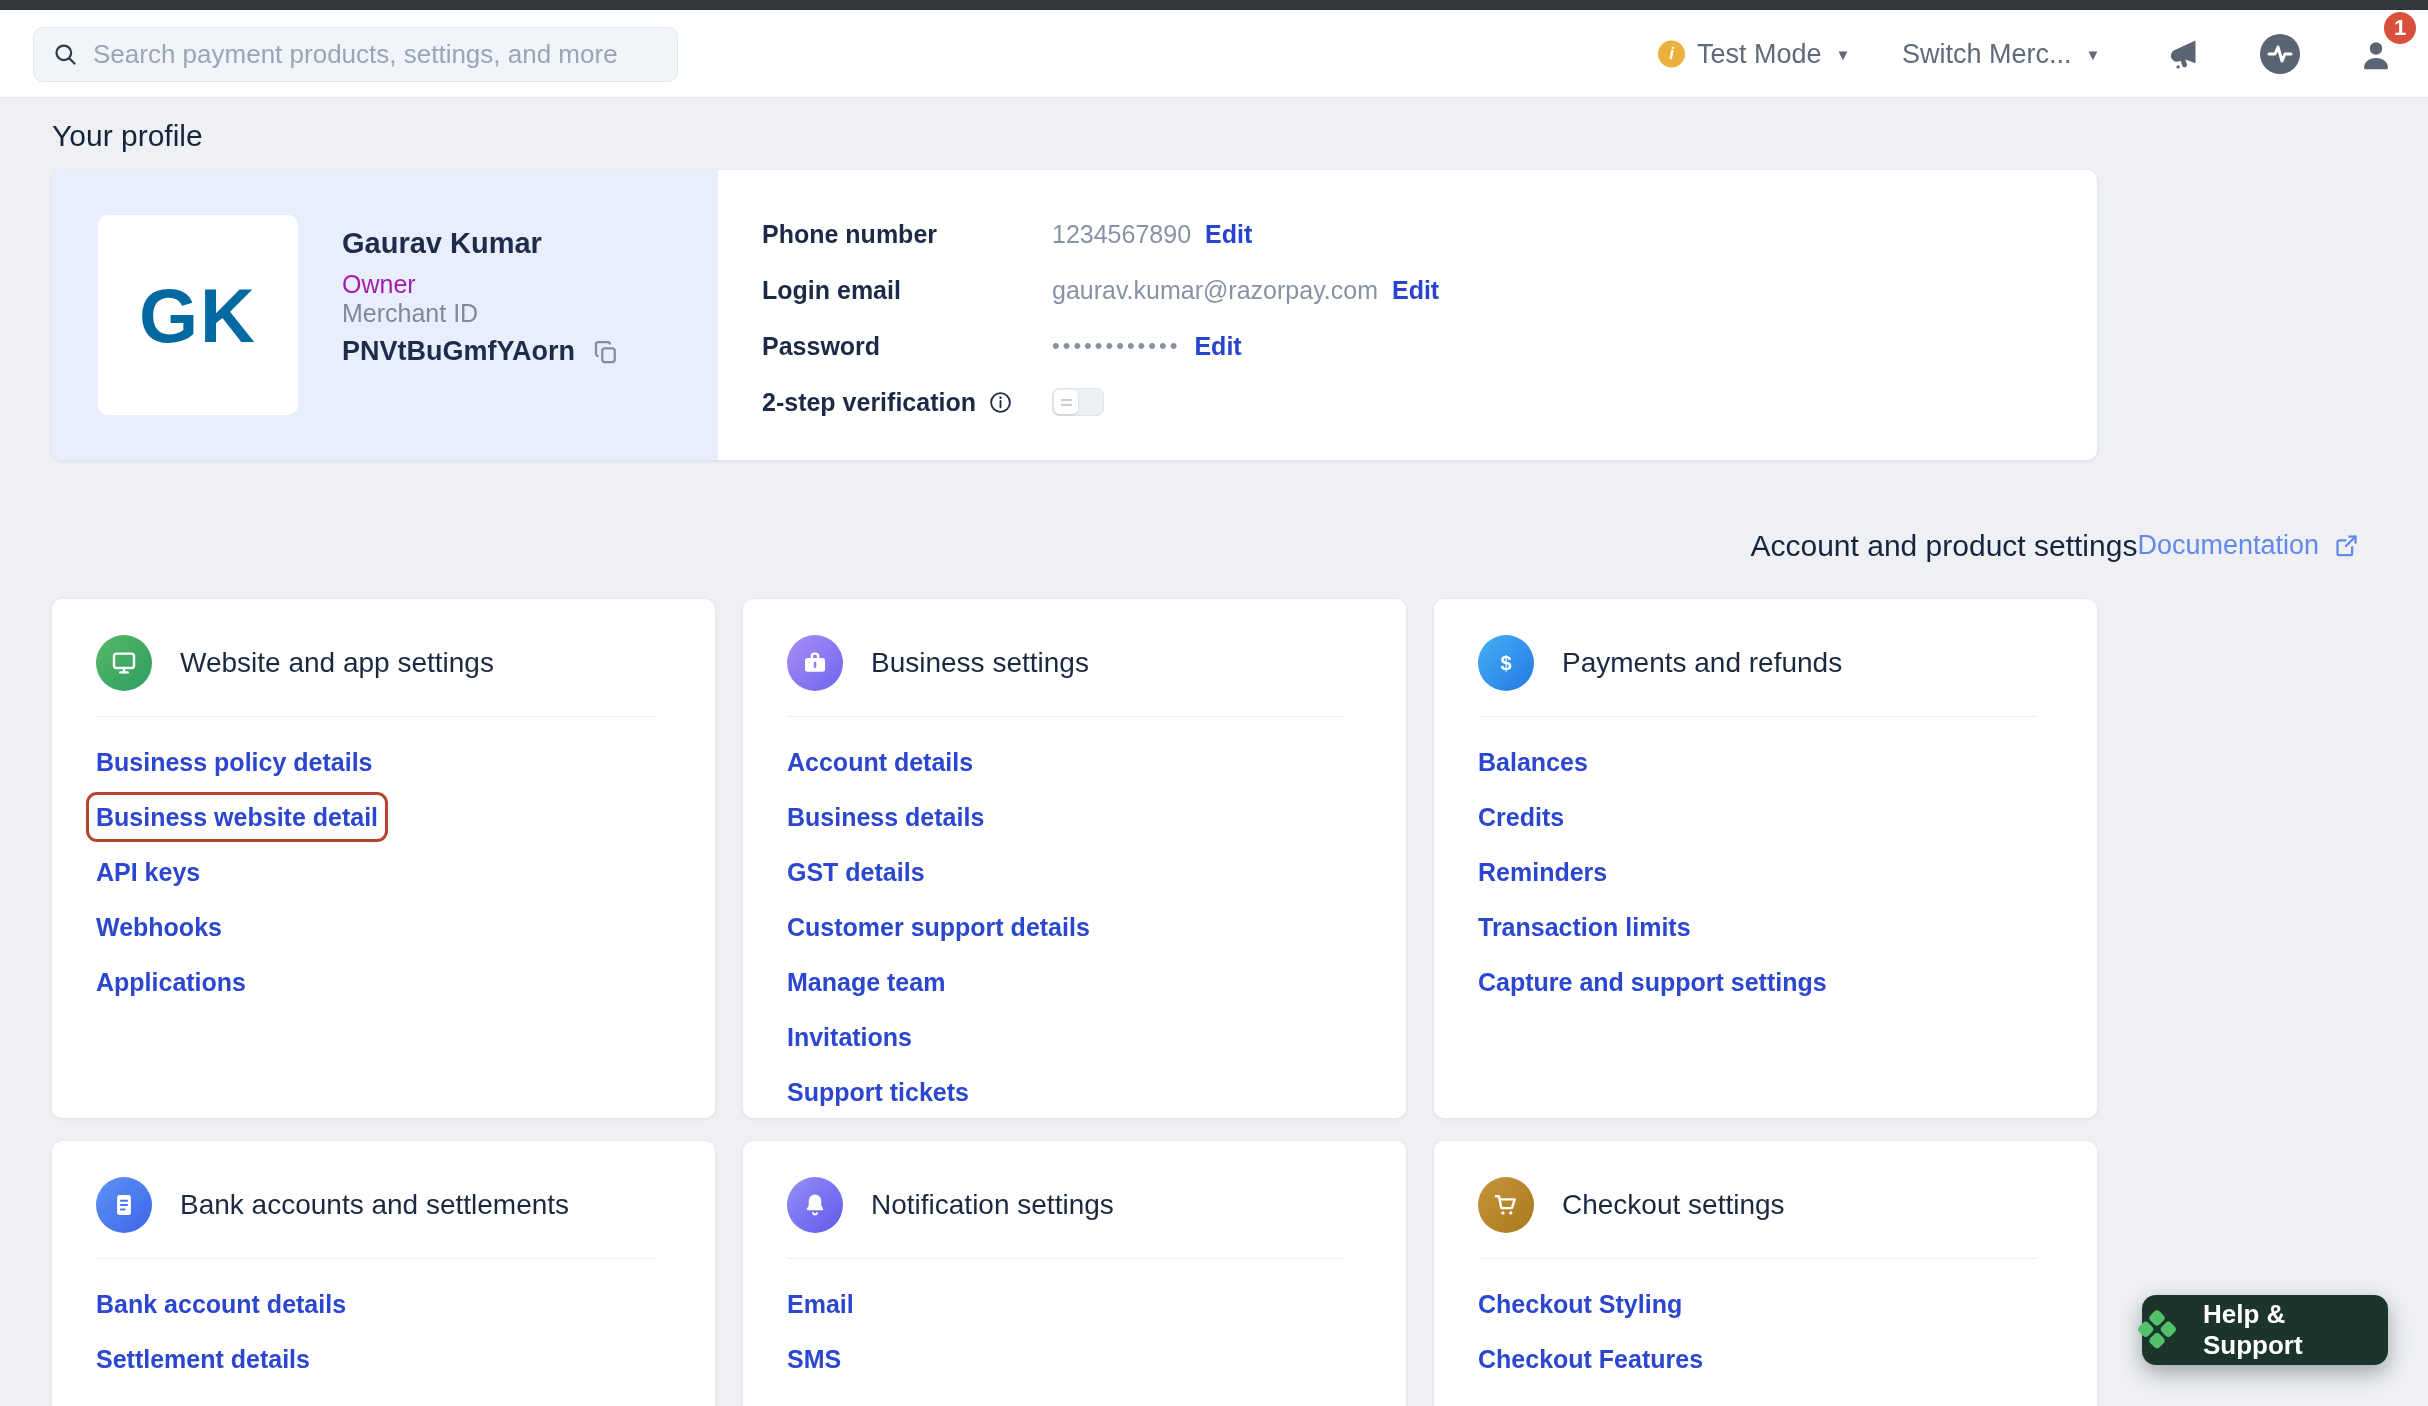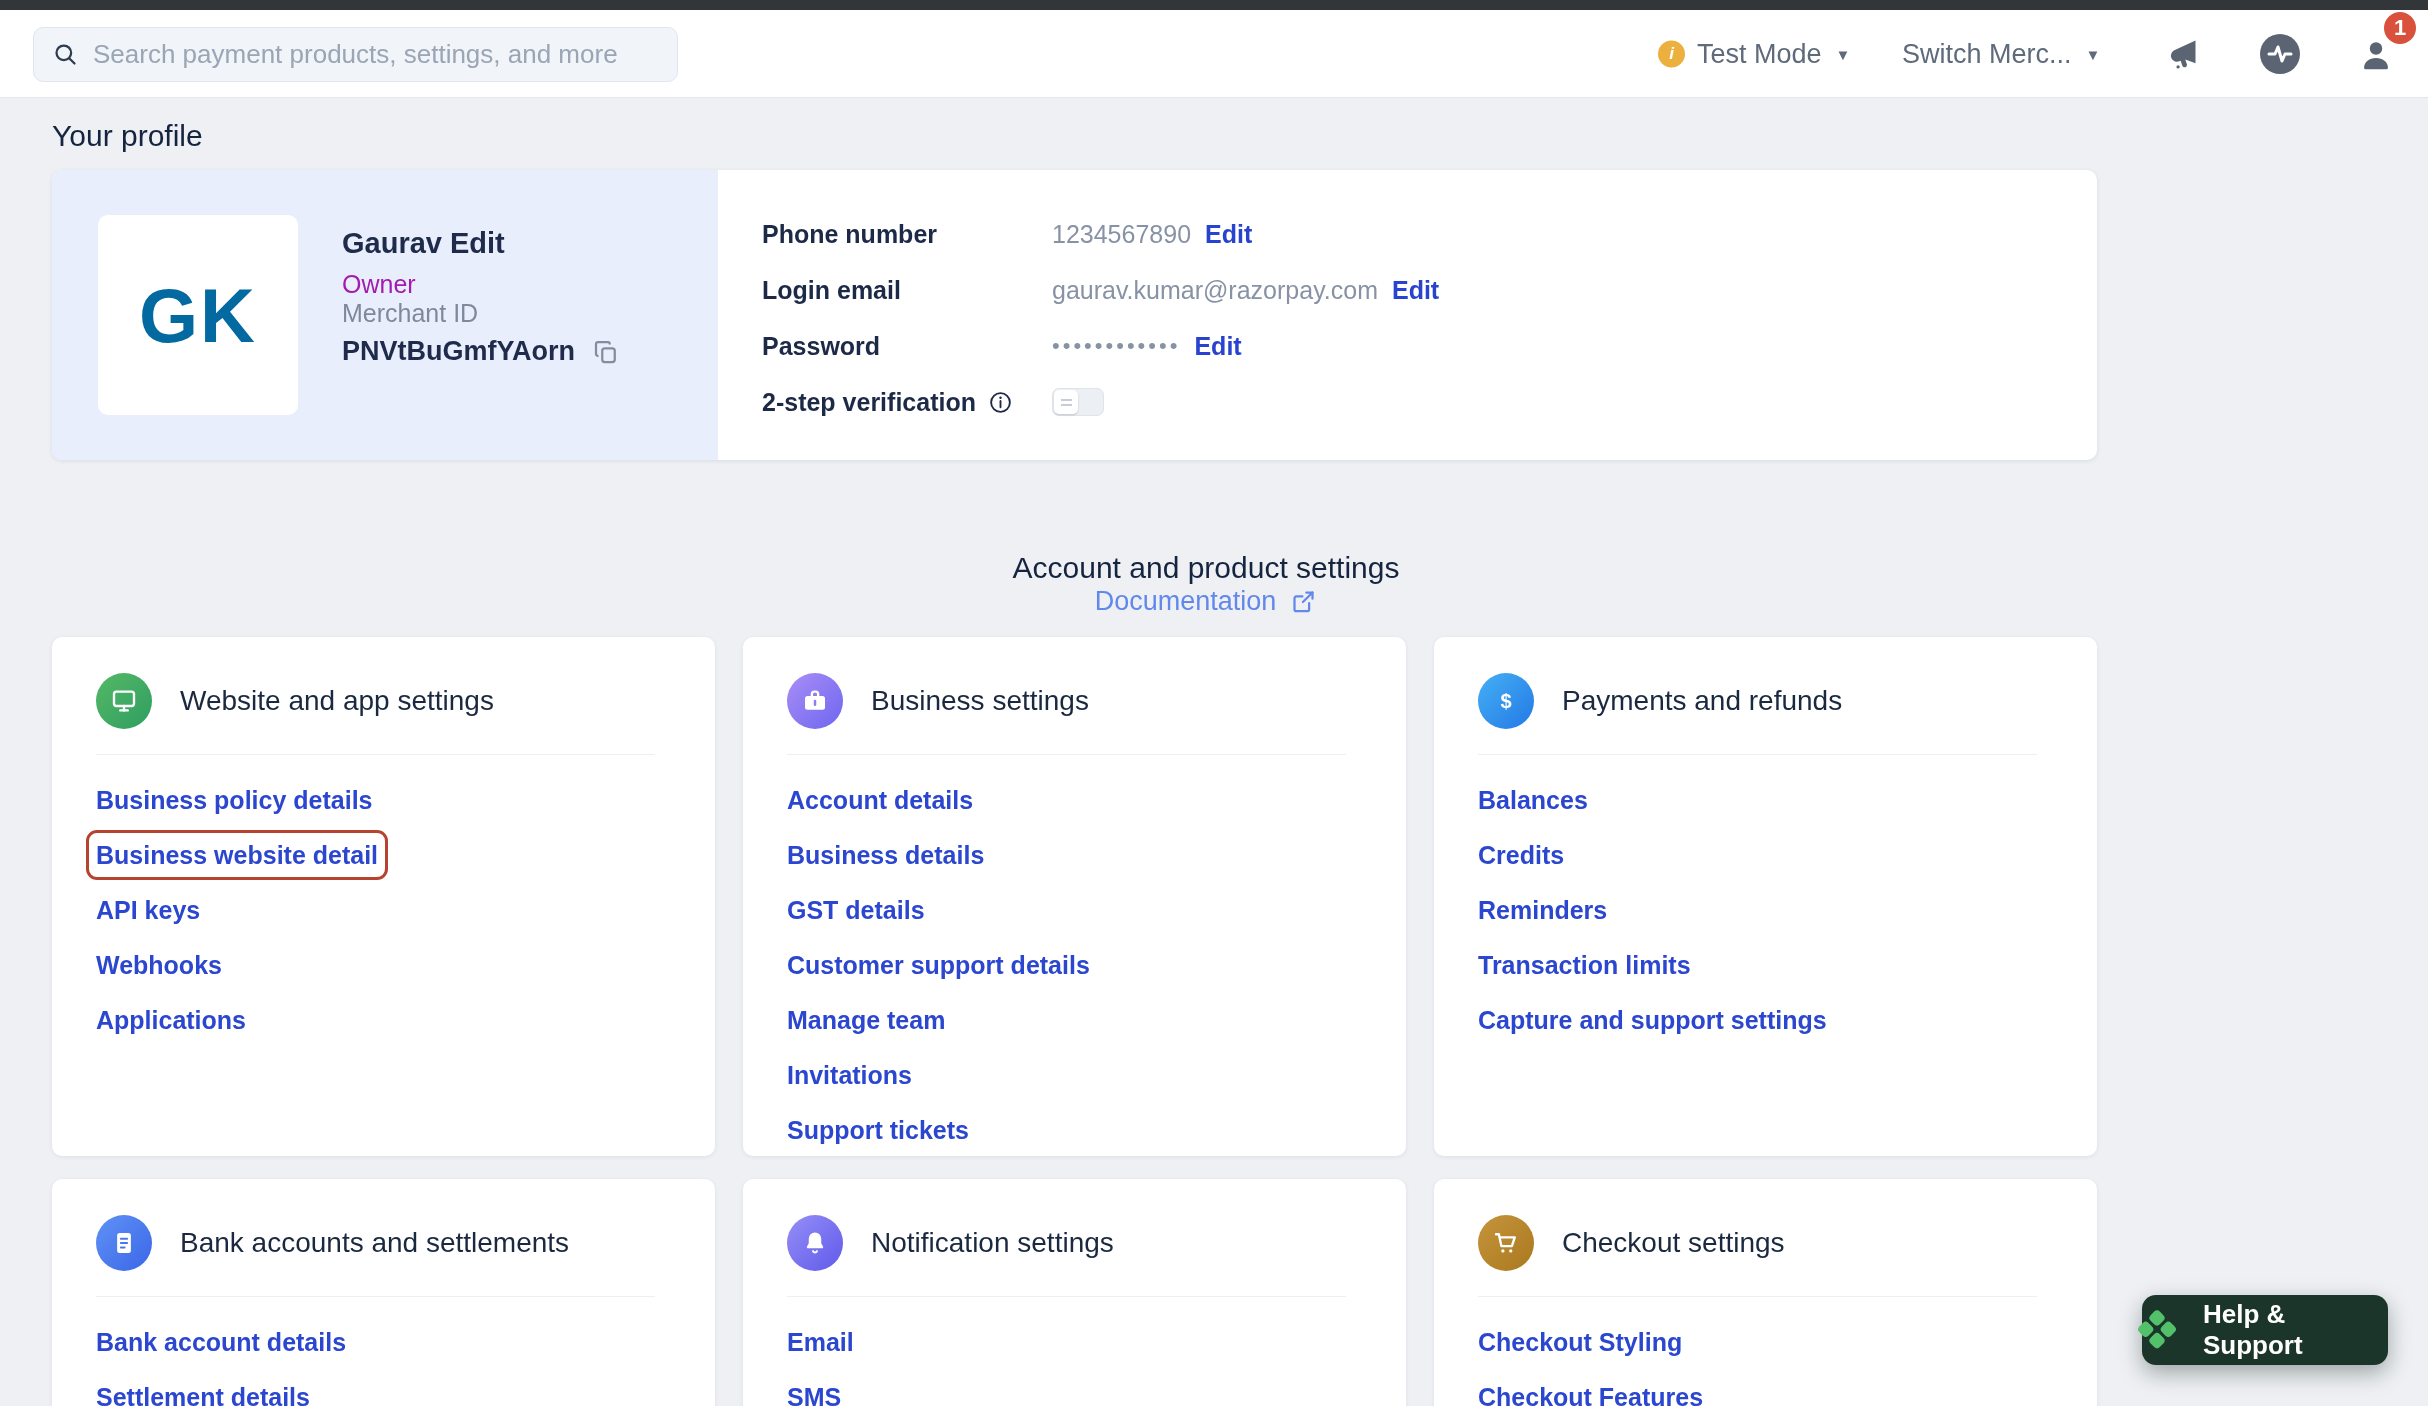--- a/index.html
+++ b/index.html
@@ -27,22 +27,22 @@
   #activity { left:2258px; }
   #profile-menu { left:2354px; }
   .badge { position:absolute; top:-22px; right:-20px; width:36px; height:36px; border-radius:50%;
            background:#d9503c; color:#fff; font-size:22px; font-weight:bold;
            display:flex; align-items:center; justify-content:center; border:2px solid #fff; }
   .person-wrap { position:relative; width:44px; height:44px; }
 
   
   .content { position:absolute; top:98px; left:0; width:2428px; padding:20px 68px 0 52px; }
   .h-page { font-size:30px; font-weight:500; color:#15243f; line-height:36px; }
-  .section-row { width:2308px; display:flex; justify-content:center; align-items:center;
-                 margin-top:105px; height:37px;flex-direction:column; }
+  .section-row { width:2308px; display:flex; justify-content:flex-end; align-items:center;
+                 margin-top:67px; height:37px; }
   .doc-link { display:flex; align-items:center; gap:14px; font-size:27px; font-weight:500;
               color:#6188ea; cursor:pointer; }
 
   
   .profile-card { margin-top:16px; width:2045px; height:290px; background:#fff; border-radius:10px;
                   box-shadow:0 1px 4px rgba(23,43,77,.10); display:flex; overflow:hidden; }
   .profile-left { width:666px; height:100%; background:#e9eefc; display:flex; padding:45px 0 0 46px; }
   .avatar { width:200px; height:200px; background:#fff; border-radius:10px;
             display:flex; align-items:center; justify-content:center;
             font-size:76px; font-weight:bold; color:#0369a1; letter-spacing:2px; }
@@ -151,21 +151,21 @@
 </div>
 
 <div class="content">
 
   <div class="h-page">Your profile</div>
 
   <div class="profile-card">
     <div class="profile-left">
       <div class="avatar">GK</div>
       <div class="pleft-text">
-        <div class="p-name">Gaurav Edit</div>
+        <div class="p-name">Gaurav Kumar</div>
         <div class="p-role">Owner</div>
         <div class="p-midlabel">Merchant ID</div>
         <div class="p-mid">
           <span>PNVtBuGmfYAorn</span>
           <span class="copy-btn">
             <svg width="30" height="30" viewBox="0 0 24 24" fill="none" stroke="#828da0" stroke-width="1.8" stroke-linejoin="round">
               <rect x="9" y="9" width="10" height="11" rx="2"></rect>
               <path d="M6 15H5.5A1.5 1.5 0 0 1 4 13.5v-8A1.5 1.5 0 0 1 5.5 4h8A1.5 1.5 0 0 1 15 5.5V6"></path>
             </svg>
           </span>

